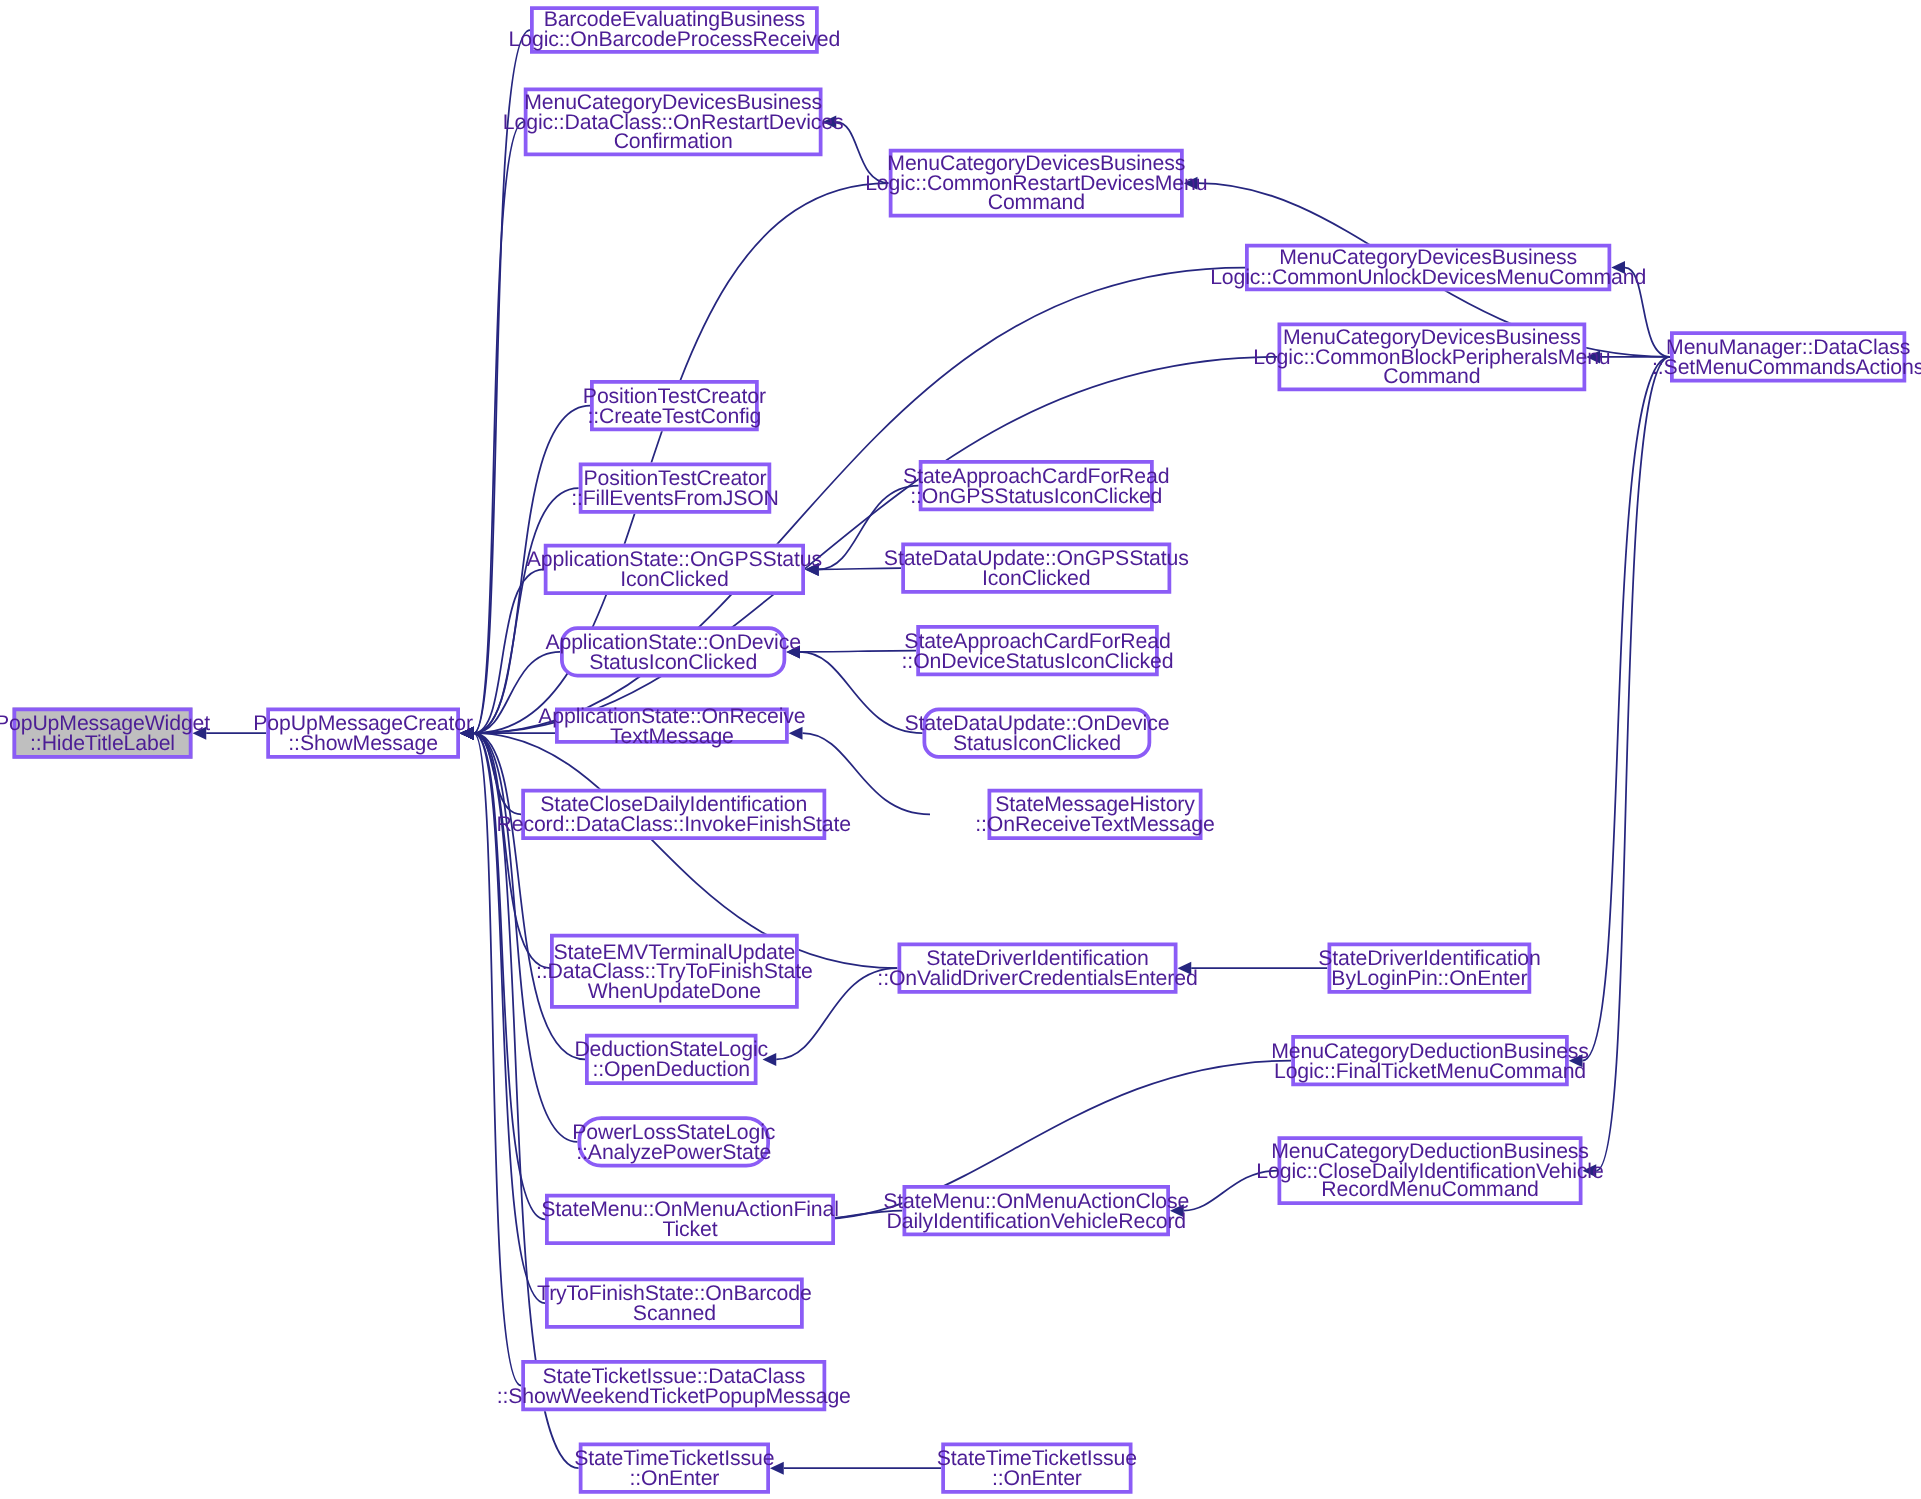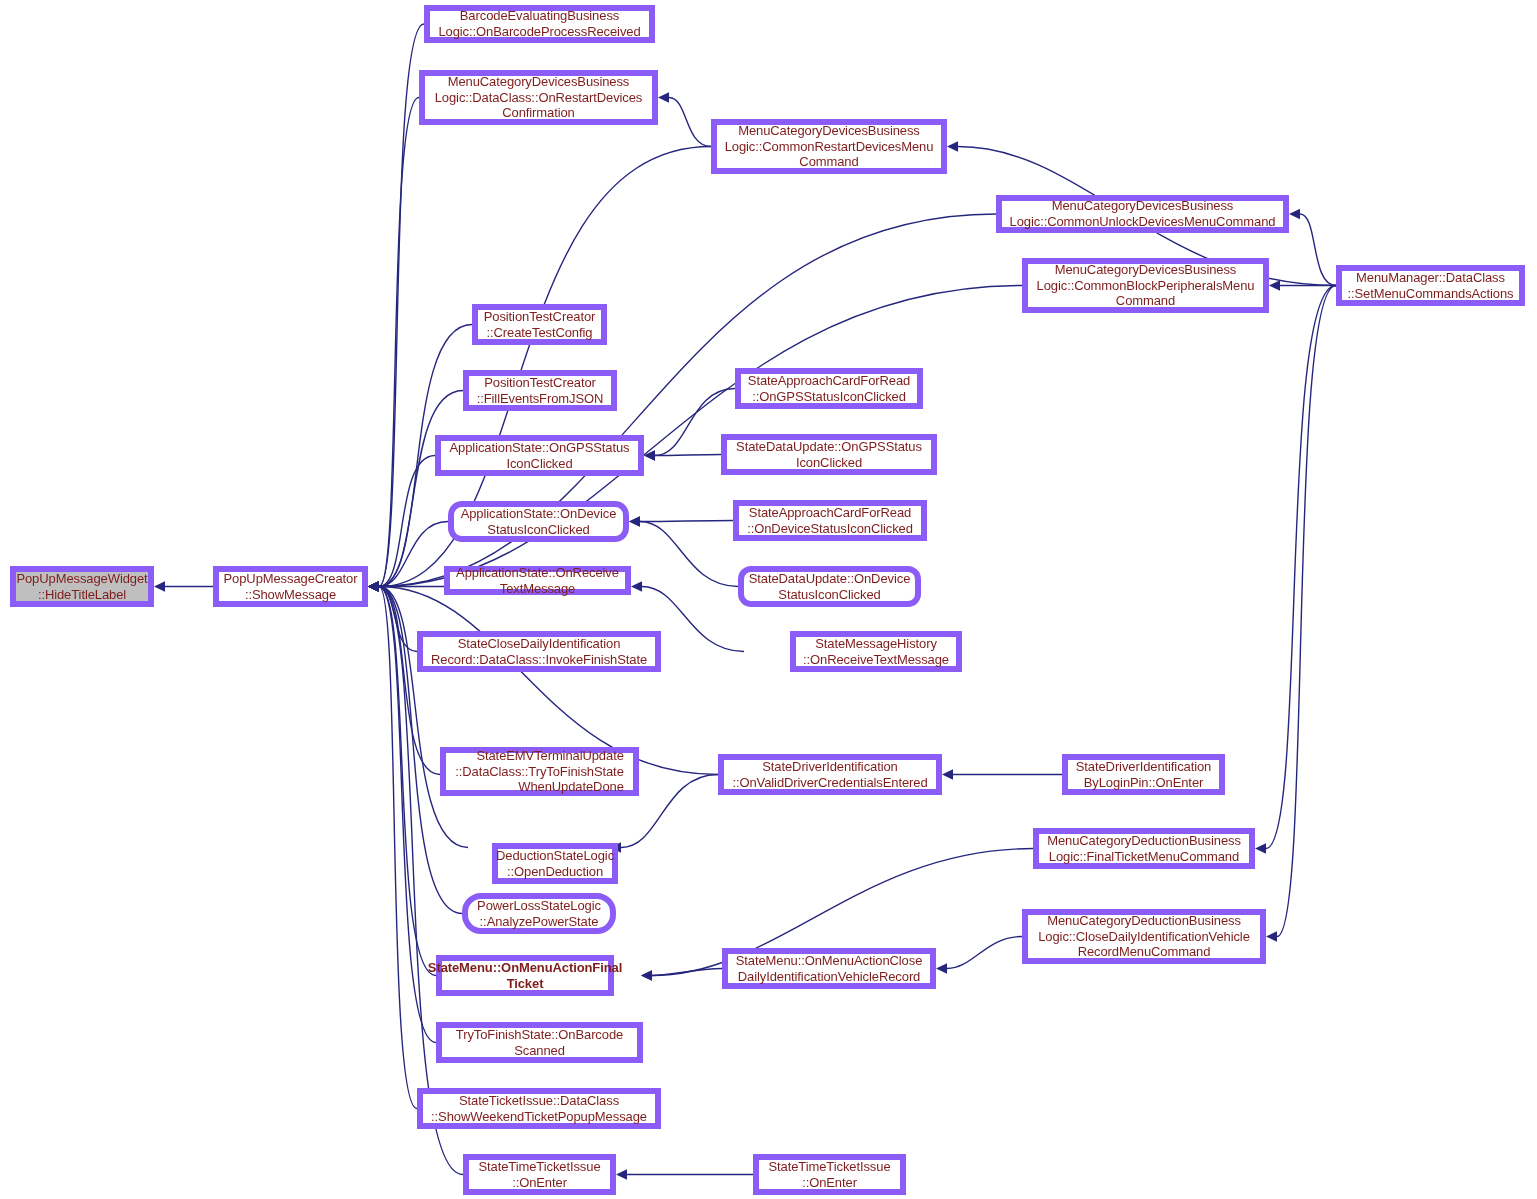--- a/index.html
+++ b/index.html
@@ -1,21 +1,21 @@
 <!DOCTYPE html>
 <html><head>
 <meta charset="utf-8">
 <style>
   html,body{margin:0;padding:0;background:#ffffff;}
   body{font-family:"Liberation Sans","DejaVu Sans",sans-serif;}
   #canvas{position:relative;width:1537px;height:1199px;background:#fff;overflow:hidden;}
   #edges{position:absolute;left:0;top:0;width:1537px;height:1199px;}
-  .node{position:absolute;box-sizing:border-box;border:6px solid #8b5cf6;background:#ffffff;
+  .node{position:absolute;box-sizing:border-box;border:3px solid #8b5cf6;background:#ffffff;
         display:flex;align-items:center;justify-content:center;text-align:center;
-        font-size:13px;line-height:15.6px;color:#7f1d1d;letter-spacing:-0.1px;}
+        font-size:17px;line-height:15.6px;color:#4c1d95;letter-spacing:-0.1px;}
   .node.hl{background:#bfbfbf;}
   .node span{display:block;padding:0 3px;white-space:pre-line;}
   .edge{fill:none;stroke:#26267f;stroke-width:1.4px;}
   .arrowfill{fill:#26267f;stroke:none;}
 </style>
 </head>
 <body>
 
 <div id="canvas">
   <svg id="edges" viewBox="0 0 1537 1199">
@@ -167,51 +167,51 @@
 StatusIconClicked</span>
       </div>
       <div class="node" style="left: 417px; top: 631px; width: 244px; height: 41px;">
         <span>StateCloseDailyIdentification
 Record::DataClass::InvokeFinishState</span>
       </div>
       <div class="node" style="left: 744px; top: 631px; width: 172px; height: 41px; margin-left: 46px;">
         <span>StateMessageHistory
 ::OnReceiveTextMessage</span>
       </div>
-      <div class="node" style="left: 440px; top: 747px; width: 199px; height: 49px; text-align: right;">
+      <div class="node" style="left: 440px; top: 747px; width: 199px; height: 60px;">
         <span>StateEMVTerminalUpdate
 ::DataClass::TryToFinishState
 WhenUpdateDone</span>
       </div>
       <div class="node" style="left: 718px; top: 754px; width: 224px; height: 41px;">
         <span>StateDriverIdentification
 ::OnValidDriverCredentialsEntered</span>
       </div>
       <div class="node" style="left: 1062px; top: 754px; width: 163px; height: 41px;">
         <span>StateDriverIdentification
 ByLoginPin::OnEnter</span>
       </div>
-      <div class="node" style="left: 492px; top: 827px; width: 126px; height: 41px; margin-top: 16px;">
+      <div class="node" style="left: 468px; top: 827px; width: 138px; height: 41px;">
         <span>DeductionStateLogic
 ::OpenDeduction</span>
       </div>
       <div class="node" style="left: 1033px; top: 828px; width: 222px; height: 41px;">
         <span>MenuCategoryDeductionBusiness
 Logic::FinalTicketMenuCommand</span>
       </div>
       <div class="node" style="left: 462px; top: 893px; width: 154px; height: 41px; border-radius: 19px;">
         <span>PowerLossStateLogic
 ::AnalyzePowerState</span>
       </div>
       <div class="node" style="left: 1022px; top: 909px; width: 244px; height: 55px;">
         <span>MenuCategoryDeductionBusiness
 Logic::CloseDailyIdentificationVehicle
 RecordMenuCommand</span>
       </div>
-      <div class="node" style="left: 436px; top: 955px; width: 178px; height: 41px; font-weight: bold;">
+      <div class="node" style="left: 436px; top: 955px; width: 232px; height: 41px;">
         <span>StateMenu::OnMenuActionFinal
 Ticket</span>
       </div>
       <div class="node" style="left: 722px; top: 948px; width: 214px; height: 41px;">
         <span>StateMenu::OnMenuActionClose
 DailyIdentificationVehicleRecord</span>
       </div>
       <div class="node" style="left: 436px; top: 1022px; width: 207px; height: 41px;">
         <span>TryToFinishState::OnBarcode
 Scanned</span>

